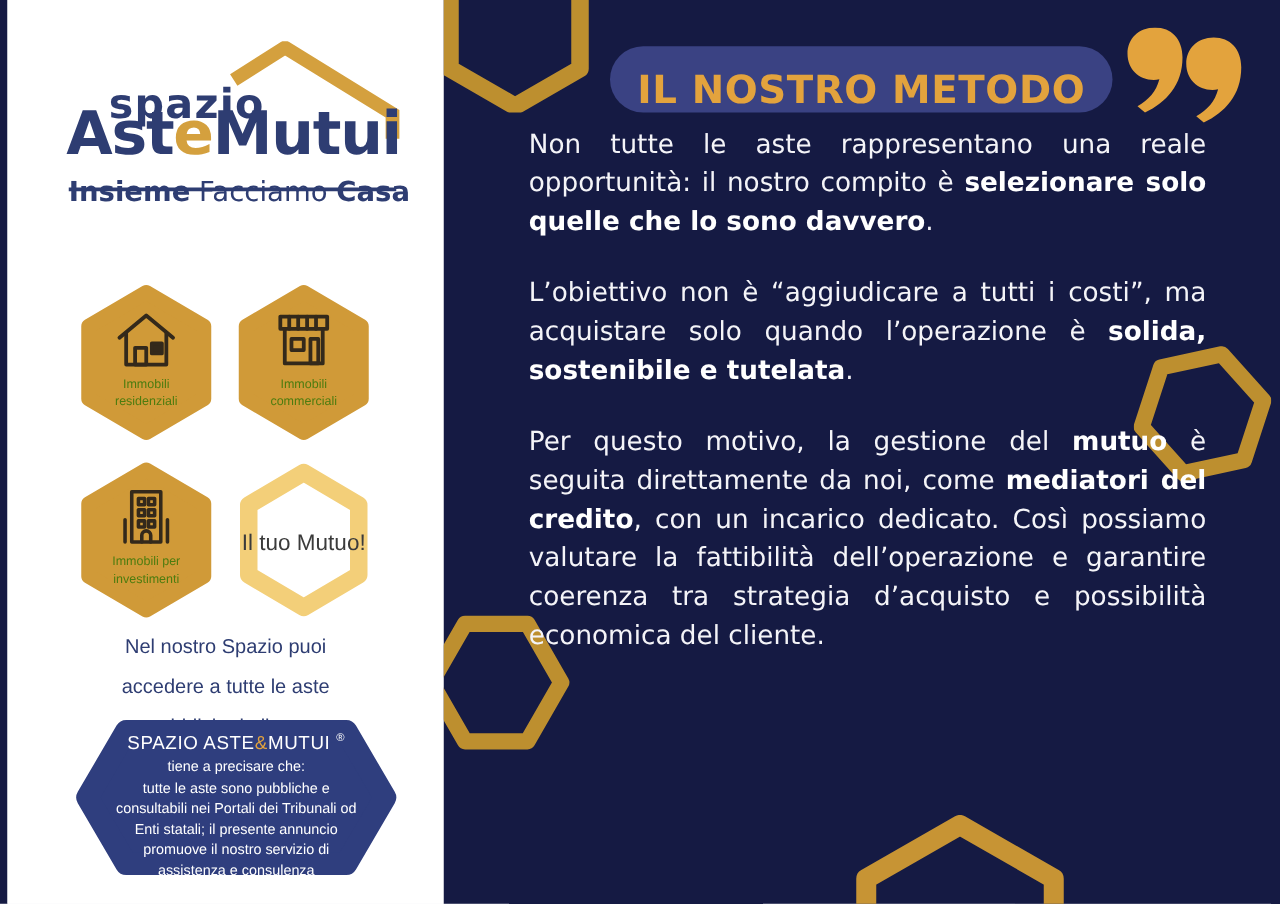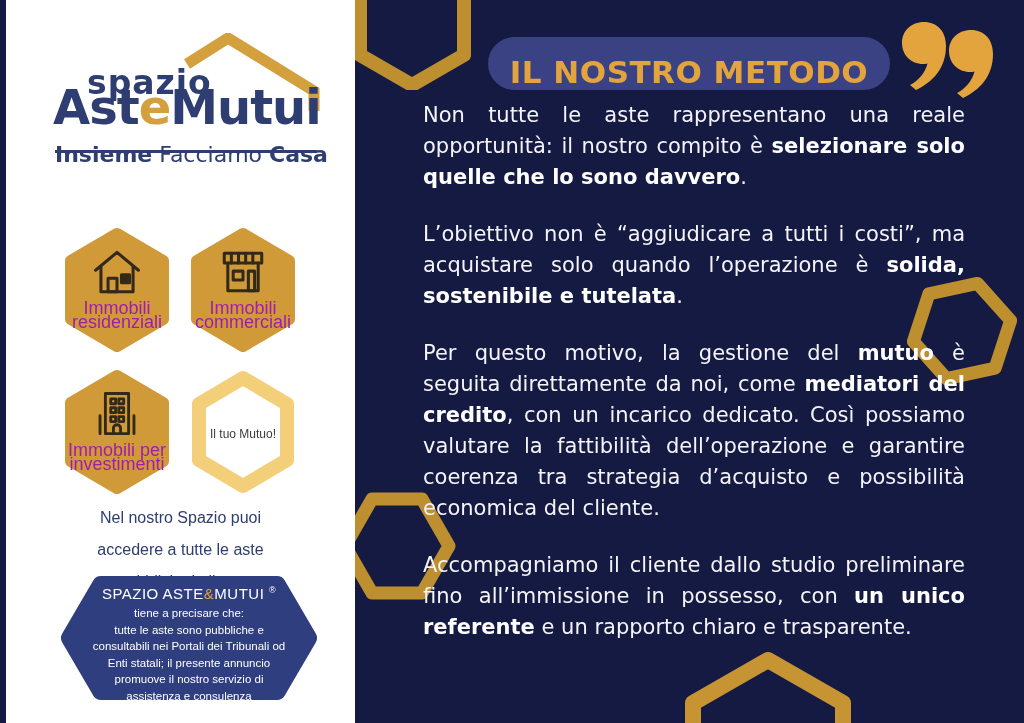--- a/index.html
+++ b/index.html
@@ -24,23 +24,23 @@
             white-space:nowrap;}
   .logo-tag b{font-weight:700;}
 
   .hex-grid{position:absolute;left:53px;top:226px;display:grid;
             grid-template-columns:116px 116px;column-gap:10px;row-gap:14px;}
   .hexcell{position:relative;width:116px;height:128px;}
   .hexcell svg.hexbg{position:absolute;left:0;top:0;}
   .hexcontent{position:absolute;inset:0;display:flex;flex-direction:column;
               align-items:center;justify-content:center;text-align:center;}
   .hexcontent .icon{margin-top:-4px;}
-  .hex-label{margin-top:4px;font-size:18px;line-height:14.5px;color:#a21caf;white-space:pre-line;
+  .hex-label{margin-top:4px;font-size:10px;line-height:14.5px;color:#4d7c0f;white-space:pre-line;
              font-family:"Liberation Sans",sans-serif;}
-  .hex-label.mutuo{font-size:12px;color:#3b3b3b;}
+  .hex-label.mutuo{font-size:18px;color:#3b3b3b;}
 
   .intro-text{position:absolute;left:0;top:502px;width:349px;text-align:center;
               font-size:16px;line-height:32px;font-weight:500;color:var(--logoblue,#2e3d72);
               white-space:pre-line;font-family:"Liberation Sans",sans-serif;}
 
   .disclaimer{position:absolute;left:52px;top:572px;width:262px;height:132px;}
   .disclaimer svg{position:absolute;left:0;top:0;}
   .disc-text{position:absolute;inset:0;padding-top:13px;text-align:center;color:#ffffff;
              font-family:"Liberation Sans",sans-serif;}
   .disc-title{font-size:15px;font-weight:400;letter-spacing:.5px;}
@@ -196,18 +196,17 @@
 
     <svg class="quotes" width="95" height="82" viewBox="0 0 95 82">
       <path fill="#e3a33d" d="M24 0 C11 0 2 9 2 21 C2 33 11 42 23 42 C24.5 42 26 41.8 27.5 41.4 C25 51 19 58 10 63 L16 68 C33 60 46 46 46 24 C46 9 37 0 24 0 Z"></path>
       <path fill="#e3a33d" transform="translate(47 8)" d="M24 0 C11 0 2 9 2 21 C2 33 11 42 23 42 C24.5 42 26 41.8 27.5 41.4 C25 51 19 58 10 63 L16 68 C33 60 46 46 46 24 C46 9 37 0 24 0 Z"></path>
     </svg>
 
     <div class="method-text">
       <p><span>Non tutte le aste rappresentano una reale opportunità: il nostro compito è </span><b>selezionare solo quelle che lo sono davvero</b><span>.</span></p>
       <p><span>L’obiettivo non è “aggiudicare a tutti i costi”, ma acquistare solo quando l’operazione è </span><b>solida, sostenibile e tutelata</b><span>.</span></p>
       <p><span>Per questo motivo, la gestione del </span><b>mutuo</b><span> è seguita direttamente da noi, come </span><b>mediatori del credito</b><span>, con un incarico dedicato. Così possiamo valutare la fattibilità dell’operazione e garantire coerenza tra strategia d’acquisto e possibilità economica del cliente.</span></p>
-      <p><span>Accompagniamo il cliente dallo studio preliminare fino all’immissione in possesso, con </span><b>un unico referente</b><span> e un rapporto chiaro e trasparente.</span></p>
     </div>
 
   </div>
 
 </div>
 
 </body></html>

